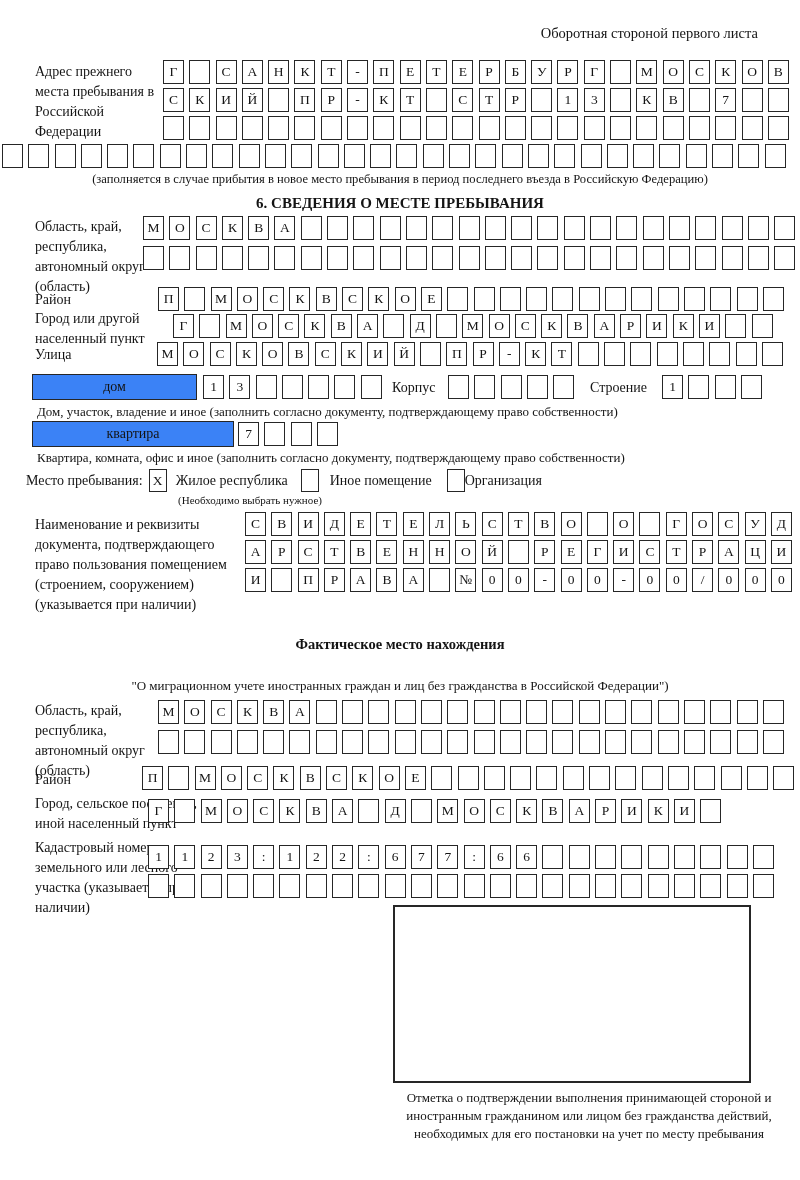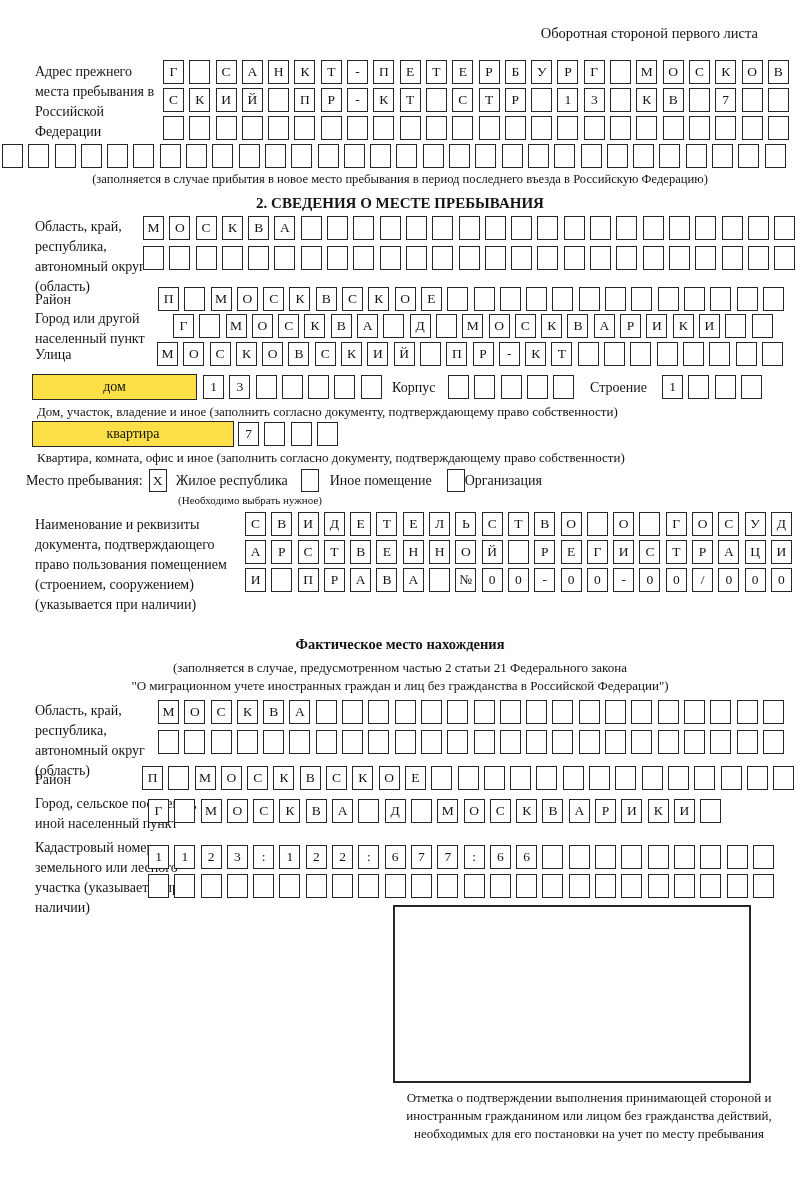--- a/index.html
+++ b/index.html
@@ -18,21 +18,21 @@
   .cellrow { display:flex; gap:5.3px; }
   .cell {
     flex:0 0 21px; width:21px; height:24px;
     border:1.6px solid #262626;
     display:flex; align-items:center; justify-content:center;
     font-size:13.5px; line-height:1; background:#fff;
   }
   .bigbox {
     border:1.6px solid #262626; height:26px;
     display:flex; align-items:center; justify-content:center;
-    font-size:14px; background:#fde047;
+    font-size:14px; background:#3b82f6;
   }
   .checkbox {
     width:18px; height:23px; border:1.6px solid #262626;
     display:flex; align-items:center; justify-content:center;
     font-size:13.5px; background:#fff;
   }
   .stayrow { display:flex; align-items:center; font-size:14px; }
   .stampbox { border:2px solid #262626; background:#fff; }
   .caption { font-size:13px; line-height:1.38; text-align:center; }
 </style>
@@ -149,21 +149,21 @@
       <span class="cell"></span>
       <span class="cell"></span>
       <span class="cell"></span>
       <span class="cell"></span>
       <span class="cell"></span>
       <span class="cell"></span>
       <span class="cell"></span>
     </div>
   <div class="abs center note" style="top:172px;">(заполняется в случае прибытия в новое место пребывания в период последнего въезда в Российскую Федерацию)</div>
 
-  <div class="abs center bold" style="top:195px; font-size:15px;">2. СВЕДЕНИЯ О МЕСТЕ ПРЕБЫВАНИЯ</div>
+  <div class="abs center bold" style="top:195px; font-size:15px;">6. СВЕДЕНИЯ О МЕСТЕ ПРЕБЫВАНИЯ</div>
 
   <div class="abs label" style="left:35px; top:217px; width:118px;">Область, край, республика, автономный округ (область)</div>
   <div class="abs cellrow" style="left:143px; top:216px;">
       <span class="cell">М</span>
       <span class="cell">О</span>
       <span class="cell">С</span>
       <span class="cell">К</span>
       <span class="cell">В</span>
       <span class="cell">А</span>
       <span class="cell"></span>
@@ -409,21 +409,20 @@
       <span class="cell">-</span>
       <span class="cell">0</span>
       <span class="cell">0</span>
       <span class="cell">/</span>
       <span class="cell">0</span>
       <span class="cell">0</span>
       <span class="cell">0</span>
     </div>
 
   <div class="abs center bold" style="top:636px; font-size:14.5px;">Фактическое место нахождения</div>
-  <div class="abs center note" style="top:660px; font-size:13px;">(заполняется в случае, предусмотренном частью 2 статьи 21 Федерального закона</div>
   <div class="abs center note" style="top:678px; font-size:13px;">"О миграционном учете иностранных граждан и лиц без гражданства в Российской Федерации")</div>
 
   <div class="abs label" style="left:35px; top:701px; width:130px;">Область, край, республика, автономный округ (область)</div>
   <div class="abs cellrow" style="left:158px; top:700px;">
       <span class="cell">М</span>
       <span class="cell">О</span>
       <span class="cell">С</span>
       <span class="cell">К</span>
       <span class="cell">В</span>
       <span class="cell">А</span>

